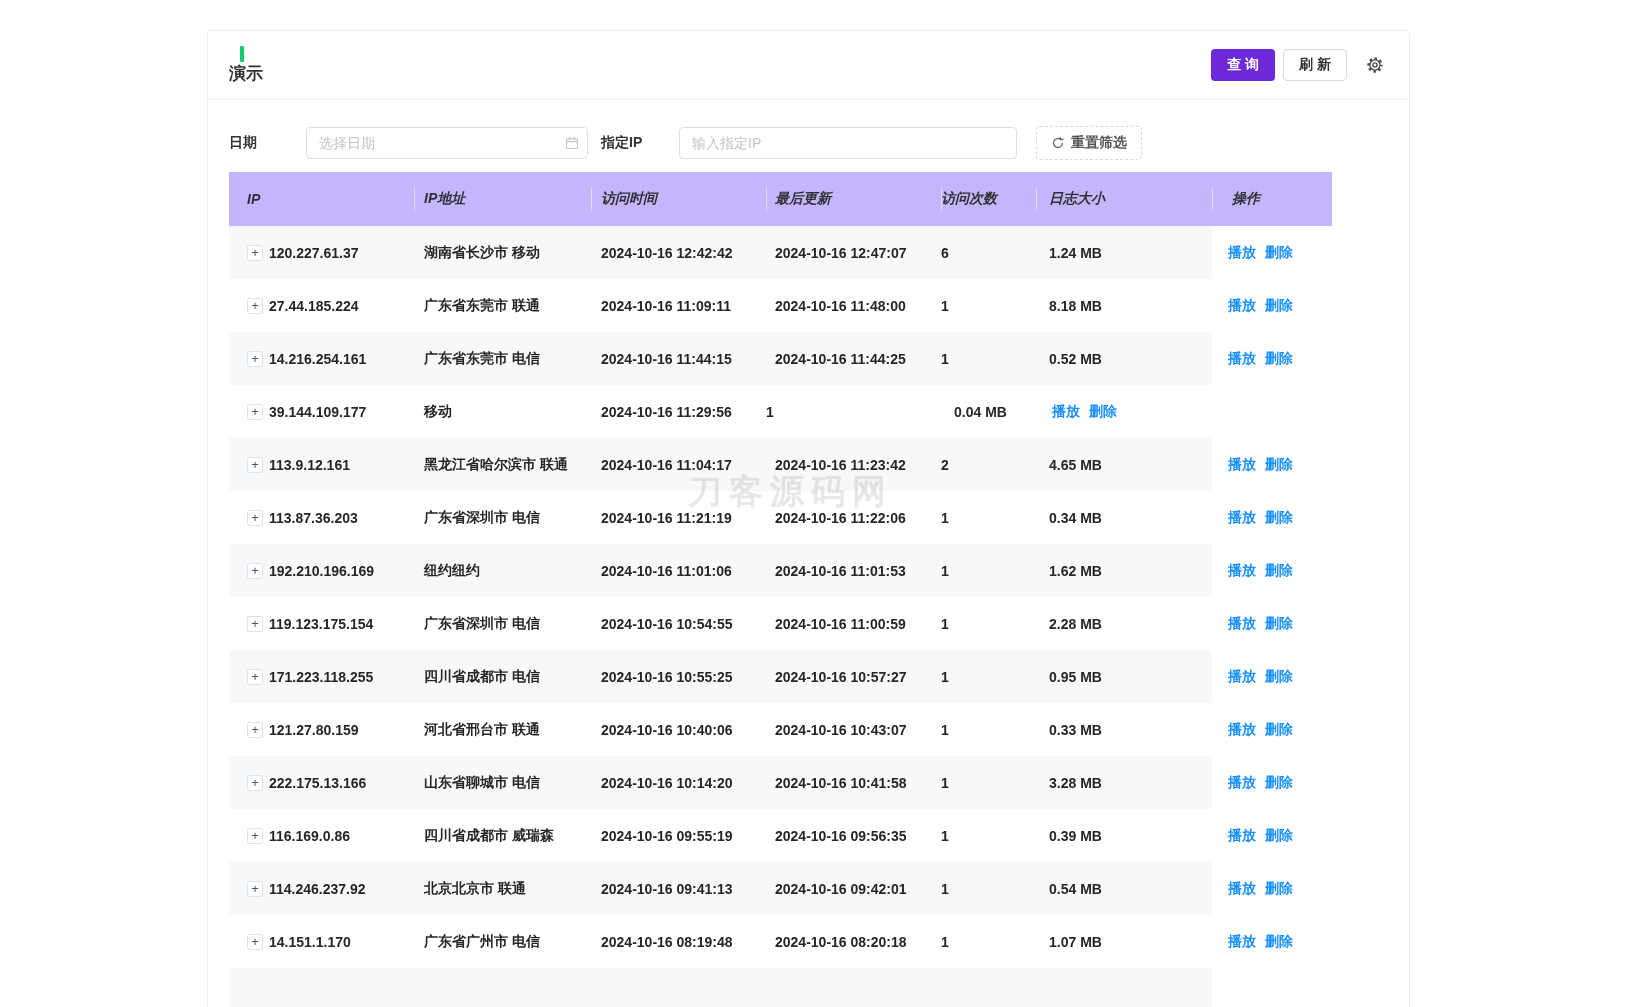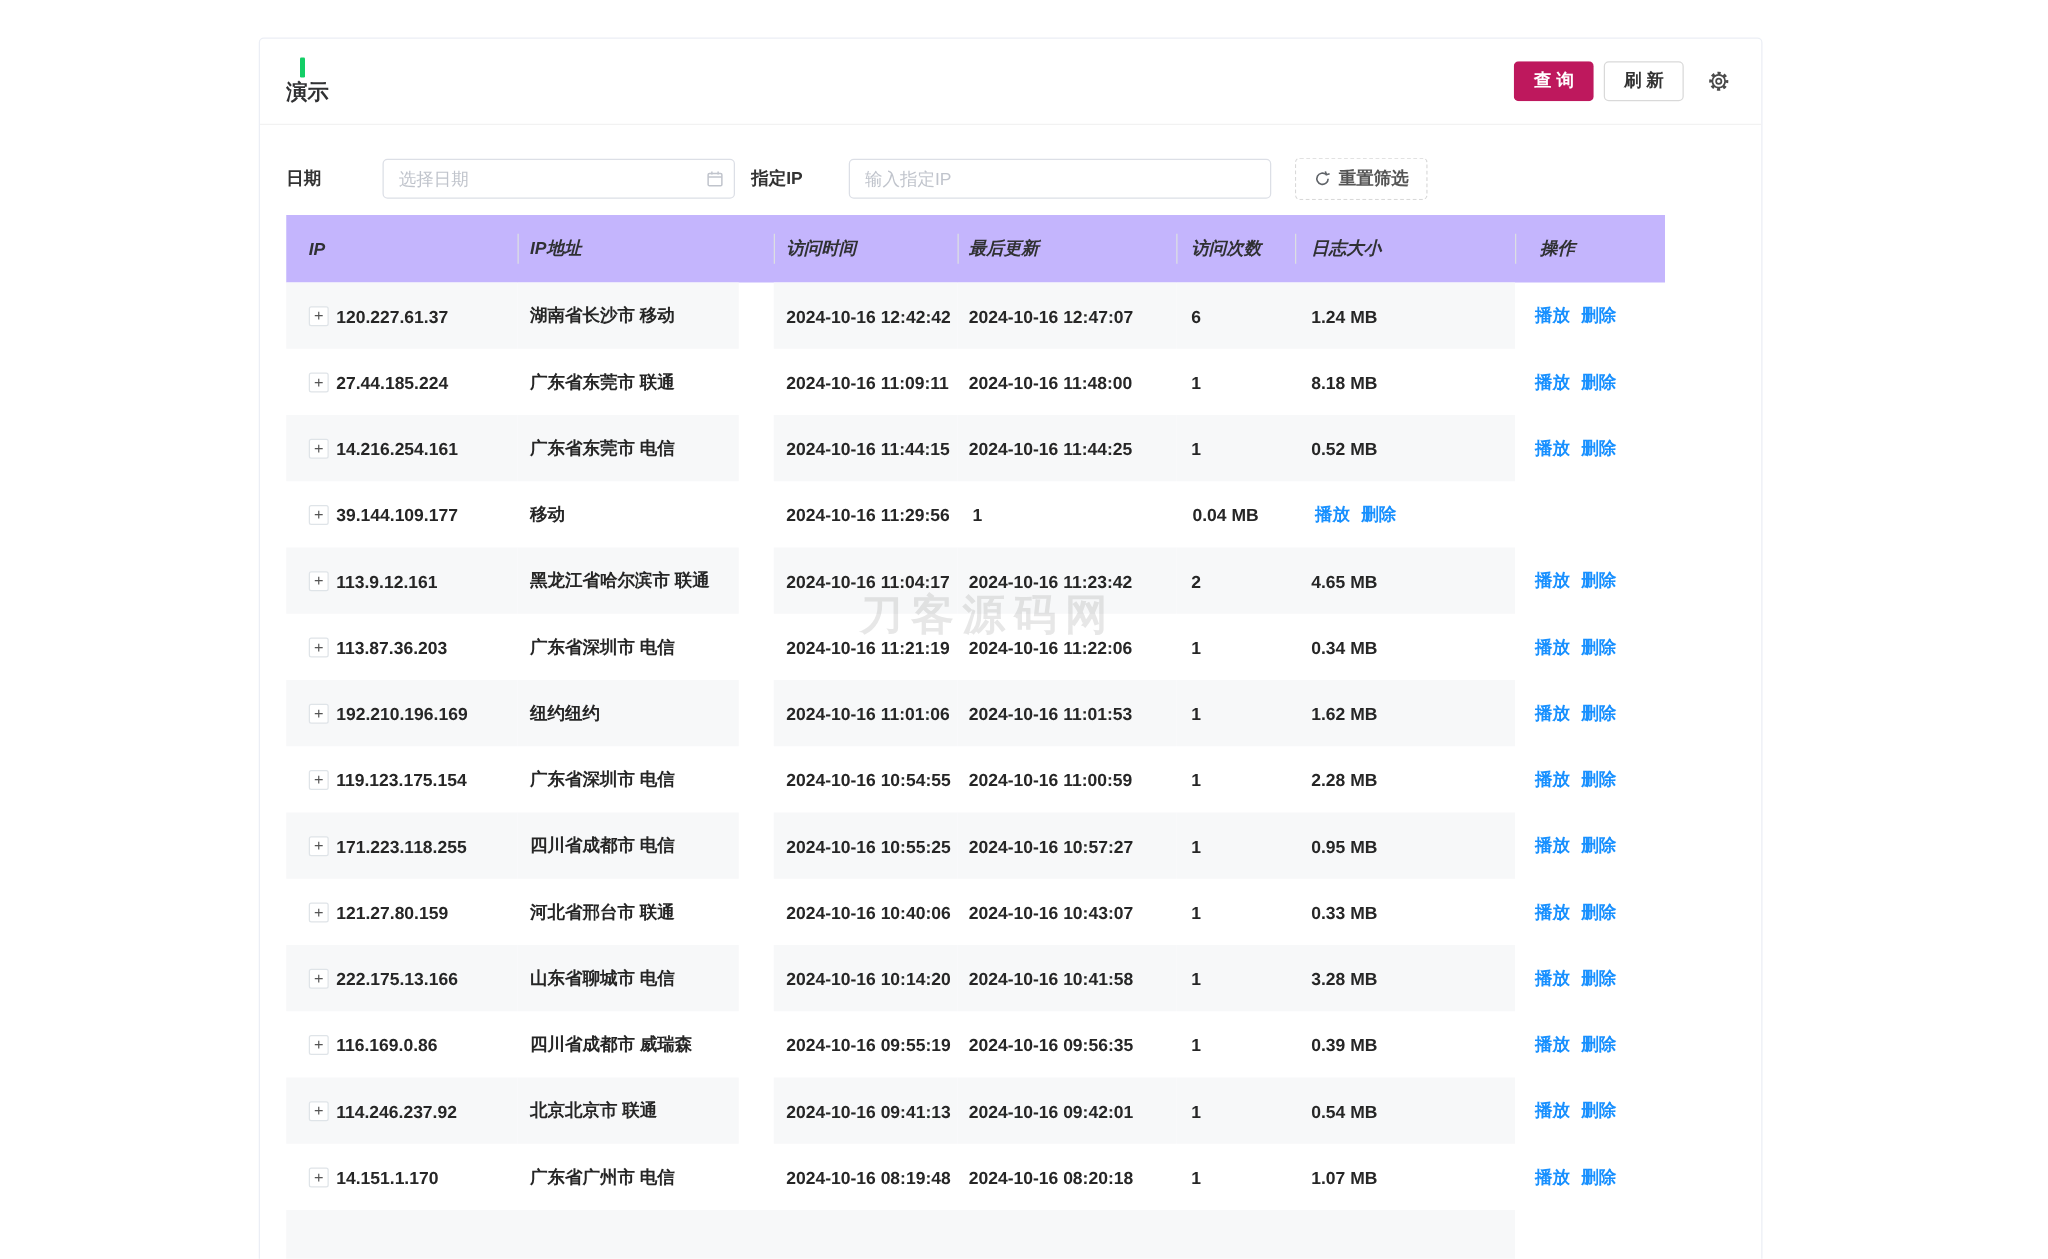--- a/index.html
+++ b/index.html
@@ -50,22 +50,22 @@
   .th { position:relative; height:54px; display:flex; align-items:center;
     font-weight:700; color:#303133; }
   .th:not(:first-child)::before { content:""; position:absolute; left:0; top:15px;
     height:24px; width:1px; background:#dcdfe2; }
   .row { display:grid; grid-template-columns:185px 177px 175px 175px 95px 176px 120px;
     height:53px; align-items:center; }
   .cell { height:53px; display:flex; align-items:center; font-weight:600; color:#262626; }
   .row.striped .cell:not(.c7) { background:#f7f8f9; }
   .row.partial { height:53px; }
   .row.partial::before { content:""; grid-column:1 / 7; height:53px; background:#f7f8f9; }
-  .c1 { padding-left:18px; } .c2 { padding-left:10px; } .c3 { padding-left:10px;margin-left:28px; }
-  .c4 { padding-left:9px; }  .c5 { padding-left:12px; } .c6 { padding-left:13px; }
+  .c1 { padding-left:18px; } .c2 { padding-left:10px; } .c3 { padding-left:10px; }
+  .c4 { padding-left:9px; }  .c5 { } .c6 { padding-left:13px; }
   .c7 { padding-left:16px; }
   .th.c7 { padding-left:20px; }
   .cell.c3,.cell.c4,.cell.c5,.cell.c6,.ip-text { font-weight:700; }
   .expand-box { width:16px; height:16px; border:1px solid #dfe4e8; border-radius:2px;
     background:#fff; display:inline-flex; align-items:center; justify-content:center;
     font-size:13px; line-height:1; color:#555; margin-right:6px; cursor:pointer;
     flex:0 0 auto; font-weight:400; }
   .link { font-weight:600; cursor:pointer; text-decoration:none; }
   .link + .link { margin-left:9px; }
 
@@ -78,21 +78,21 @@
 <body>
 
 <div class="card">
 
   <div class="card-header">
     <div class="title-wrap">
       <span class="title-bar" style="background: rgb(19, 206, 102);"></span>
       <span class="title-text">演示</span>
     </div>
     <div class="header-actions">
-      <button class="btn btn-primary" style="background: #be185d;">查 询</button>
+      <button class="btn btn-primary" style="background: #6d28d9;">查 询</button>
       <button class="btn btn-plain">刷 新</button>
       <span class="gear-btn">
         <svg width="20" height="20" viewBox="0 0 20 20">
           <circle cx="10" cy="10" r="6.4" fill="none" stroke="#4a4a4a" stroke-width="2.5" stroke-dasharray="2.5 2.53" stroke-dashoffset="1.2"></circle>
           <circle cx="10" cy="10" r="5.1" fill="none" stroke="#4a4a4a" stroke-width="1.4"></circle>
           <circle cx="10" cy="10" r="2.1" fill="none" stroke="#4a4a4a" stroke-width="1.4"></circle>
         </svg>
       </span>
     </div>
   </div>

